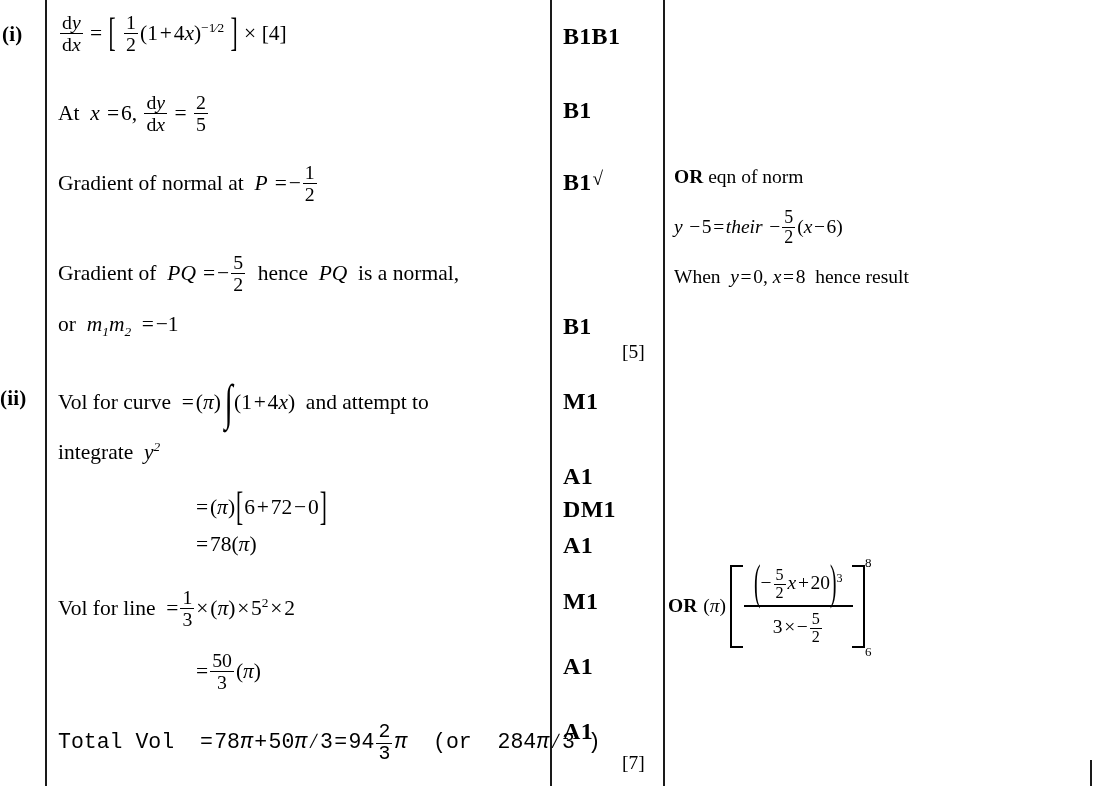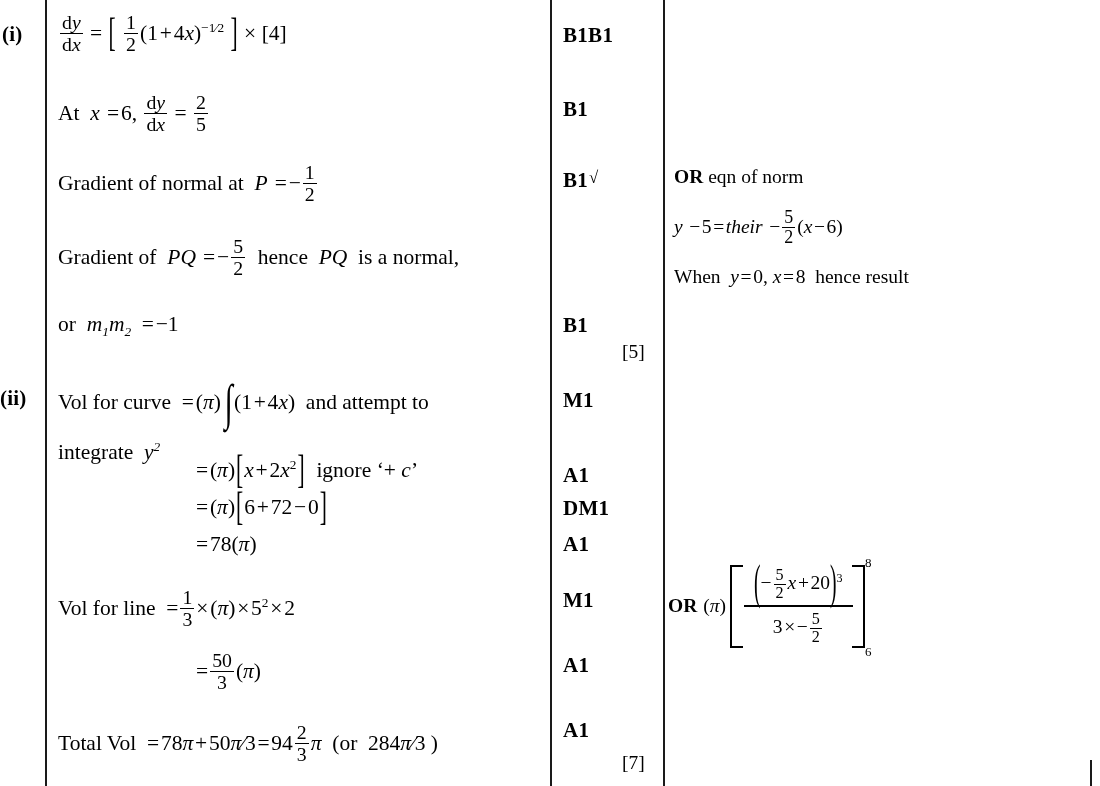--- a/index.html
+++ b/index.html
@@ -39,21 +39,21 @@
     letter-spacing: 0.2px;
   }
 
   .work {
     font-size: 21.5px;
     line-height: 1.0;
   }
 
   .mark {
     font-weight: bold;
-    font-size: 21px;
+    font-size: 24px;
     letter-spacing: 0.3px;
   }
 
   .total {
     font-size: 19.5px;
   }
 
   .note {
     font-size: 19.5px;
     line-height: 1.25;
@@ -197,21 +197,21 @@
     <span>=</span>
     <span class="frac"><span class="num">2</span><span class="den">5</span></span>
   </div>
 
   <div class="abs work" style="left:58px; top:162px;">
     <span>Gradient of normal at&nbsp;</span>
     <span class="mi">P</span>
     <span> = −</span><span class="frac"><span class="num">1</span><span class="den">2</span></span>
   </div>
 
-  <div class="abs work" style="left:58px; top:236px;">
+  <div class="abs work" style="left:58px; top:252px;">
     <span>Gradient of&nbsp;</span>
     <span class="mi">PQ</span>
     <span> = −</span><span class="frac"><span class="num">5</span><span class="den">2</span></span>
     <span>&nbsp;hence&nbsp;</span>
     <span class="mi">PQ</span>
     <span>&nbsp;is a normal,</span>
   </div>
 
   <div class="abs work" style="left:58px; top:314px;">
     <span>or&nbsp;</span>
@@ -247,43 +247,39 @@
     <span>Vol for curve&nbsp;</span>
     <span>= (<span class="mi">π</span>)</span><span class="intsign">∫</span><span>(1 + 4<span class="mi">x</span>)</span>
     <span>&nbsp;and attempt to</span>
   </div>
 
   <div class="abs work" style="left:58px; top:442px;">
     <span>integrate&nbsp;</span>
     <span class="mi">y<sup class="ex">2</sup></span>
   </div>
 
-  <div class="abs work" style="left:196px; top:460px;">
-    <span>= (<span class="mi">π</span>)</span><span class="big">[</span><span><span class="mi">x</span> + 2<span class="mi">x</span><sup class="ex">2</sup></span><span class="big">]</span>
-    <span>&nbsp;ignore ‘+&nbsp;<span class="mi">c</span>’</span>
-  </div>
 
   <div class="abs work" style="left:196px; top:497px;">
     <span>= (<span class="mi">π</span>)</span><span class="big">[</span><span>6 + 72 − 0</span><span class="big">]</span>
   </div>
 
   <div class="abs work" style="left:196px; top:534px;font-family:Liberation Serif, serif;">
     <span>= 78(<span class="mi">π</span>)</span>
   </div>
 
   <div class="abs work" style="left:58px; top:587px;">
     <span>Vol for line&nbsp;</span>
     <span>=</span><span class="frac"><span class="num">1</span><span class="den">3</span></span><span>× (<span class="mi">π</span>) × 5<sup class="ex">2</sup> × 2</span>
   </div>
 
   <div class="abs work" style="left:196px; top:650px;">
     <span>=</span><span class="frac"><span class="num">50</span><span class="den">3</span></span><span>(<span class="mi">π</span>)</span>
   </div>
 
-  <div class="abs work" style="left:58px; top:722px;">
+  <div class="abs work" style="left:58px; top:722px;font-family:Liberation Mono, monospace;">
     <span>Total Vol&nbsp;</span>
     <span>= 78<span class="mi">π</span> + 50<span class="mi">π</span>∕3 = 94</span><span class="frac"><span class="num">2</span><span class="den">3</span></span><span class="mi">π</span>
     <span>&nbsp;(or&nbsp; 284<span class="mi">π</span>∕3 )</span>
   </div>
 
   <div class="abs mark" style="left:563px; top:388px;">M1</div>
   <div class="abs mark" style="left:563px; top:463px;">A1</div>
   <div class="abs mark" style="left:563px; top:496px;">DM1</div>
   <div class="abs mark" style="left:563px; top:532px;">A1</div>
   <div class="abs mark" style="left:563px; top:588px;">M1</div>

